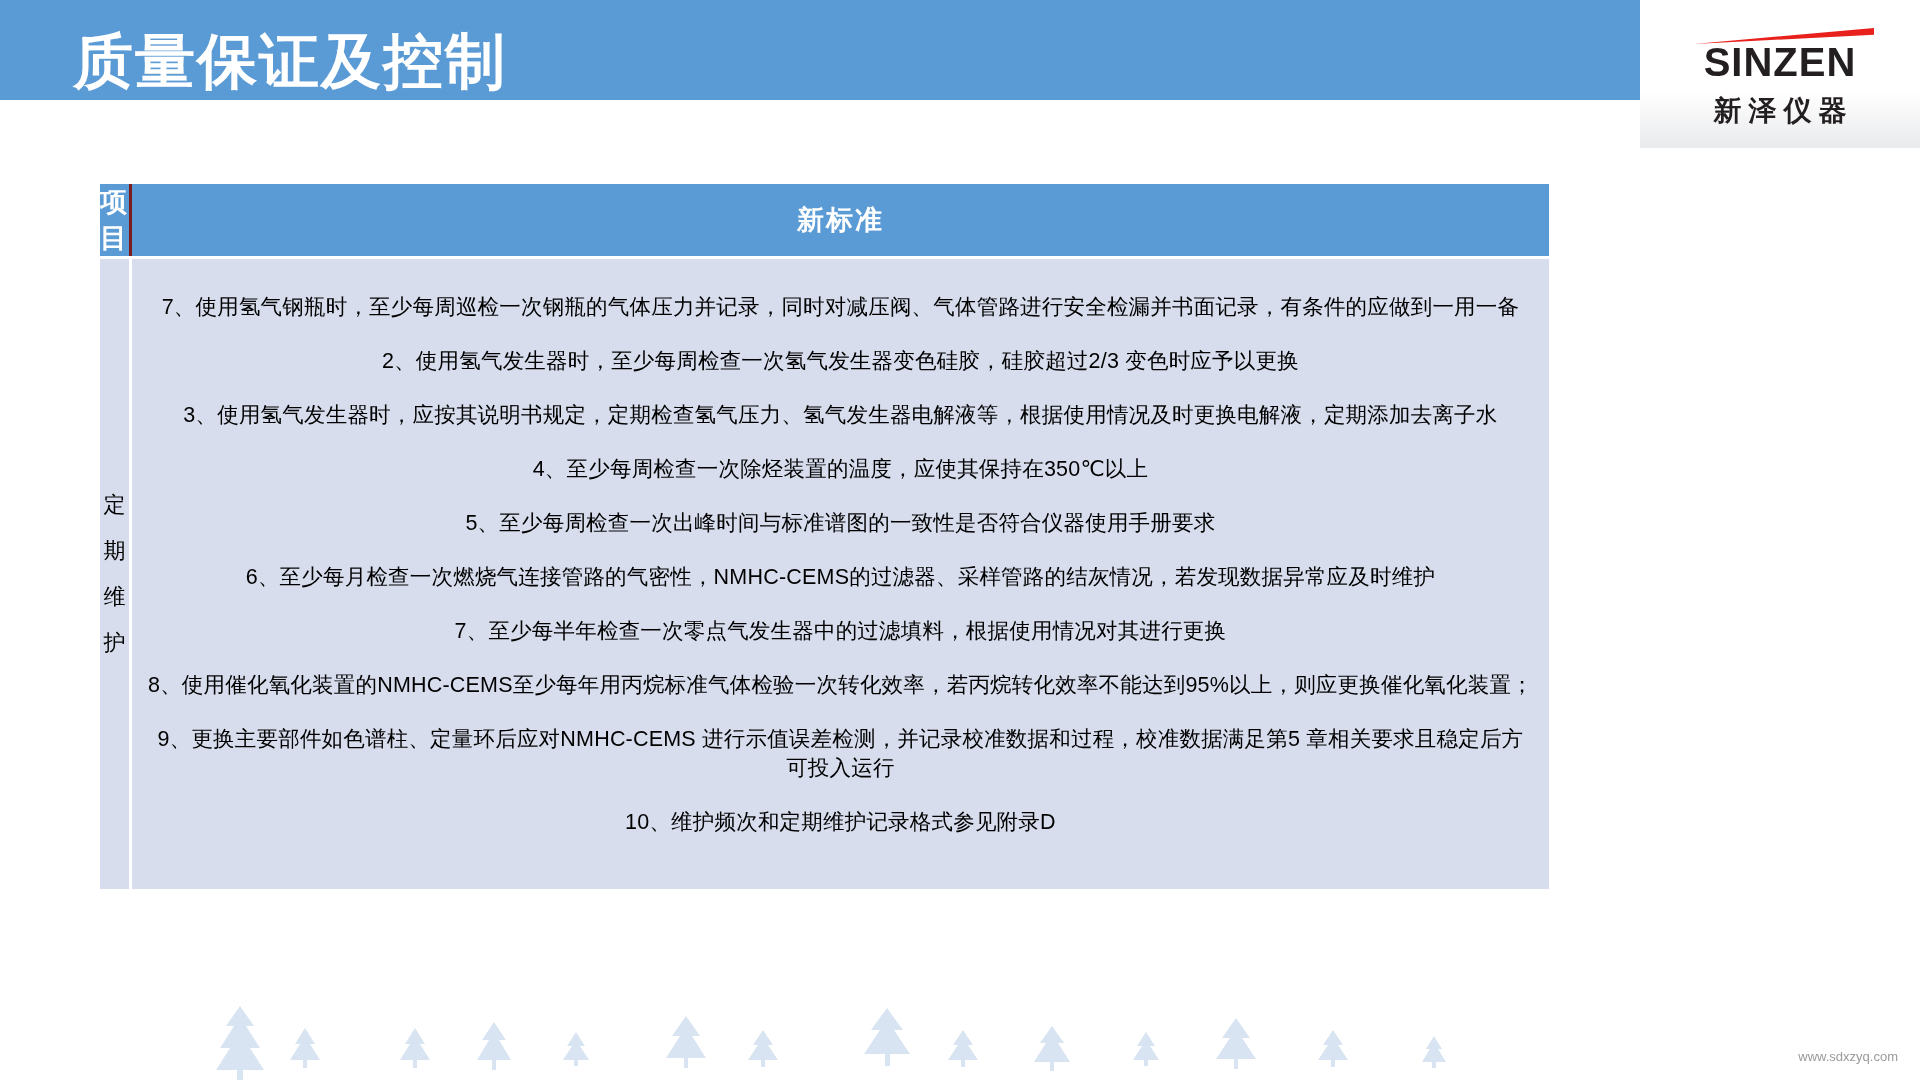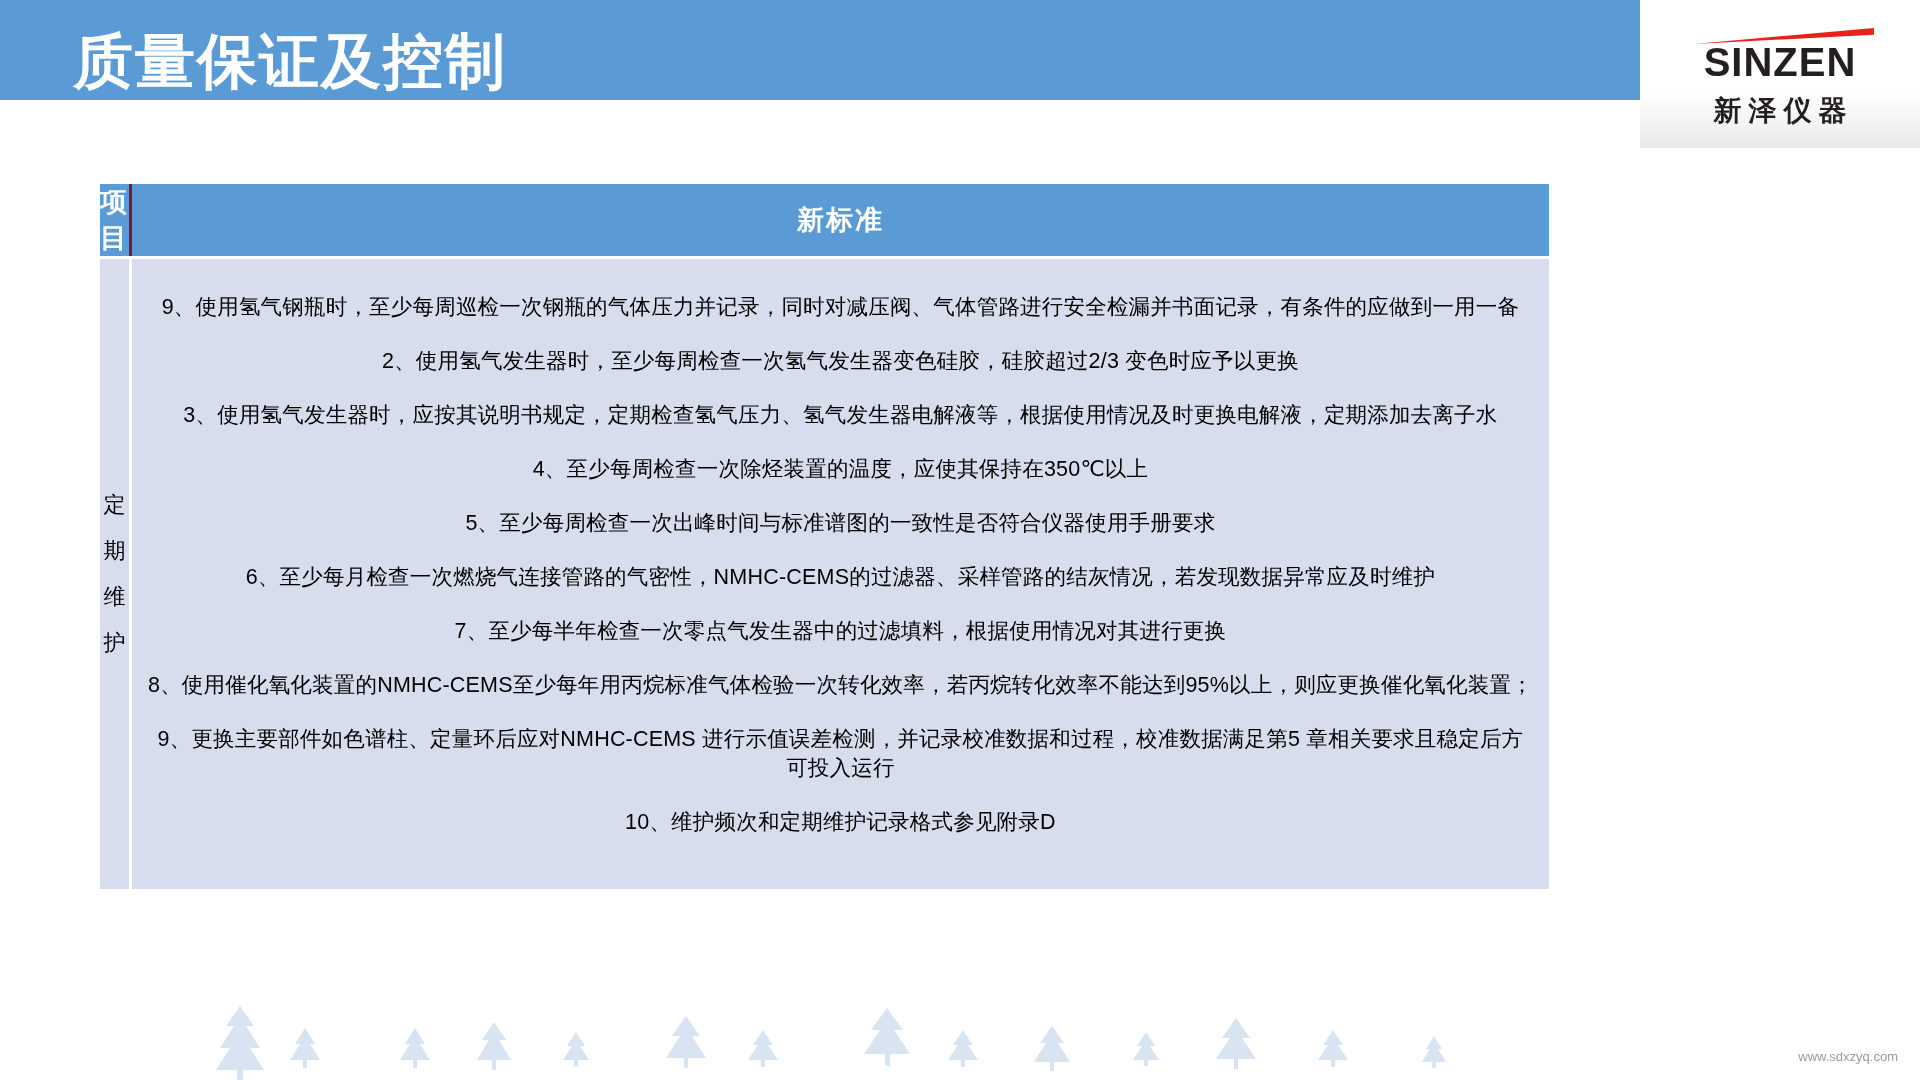--- a/index.html
+++ b/index.html
@@ -128,21 +128,21 @@
       <th class="th-cell last">新标准</th>
     </tr>
   </thead>
   <tbody>
     <tr>
       <td class="td-item">
         <div>定期</div>
         <div>维护</div>
       </td>
       <td class="td-body">
-        <div class="rule-line">9、使用氢气钢瓶时，至少每周巡检一次钢瓶的气体压力并记录，同时对减压阀、气体管路进行安全检漏并书面记录，有条件的应做到一用一备</div>
+        <div class="rule-line">7、使用氢气钢瓶时，至少每周巡检一次钢瓶的气体压力并记录，同时对减压阀、气体管路进行安全检漏并书面记录，有条件的应做到一用一备</div>
         <div class="rule-line">2、使用氢气发生器时，至少每周检查一次氢气发生器变色硅胶，硅胶超过2/3 变色时应予以更换</div>
         <div class="rule-line">3、使用氢气发生器时，应按其说明书规定，定期检查氢气压力、氢气发生器电解液等，根据使用情况及时更换电解液，定期添加去离子水</div>
         <div class="rule-line">4、至少每周检查一次除烃装置的温度，应使其保持在350℃以上</div>
         <div class="rule-line">5、至少每周检查一次出峰时间与标准谱图的一致性是否符合仪器使用手册要求</div>
         <div class="rule-line">6、至少每月检查一次燃烧气连接管路的气密性，NMHC-CEMS的过滤器、采样管路的结灰情况，若发现数据异常应及时维护</div>
         <div class="rule-line">7、至少每半年检查一次零点气发生器中的过滤填料，根据使用情况对其进行更换</div>
         <div class="rule-line">8、使用催化氧化装置的NMHC-CEMS至少每年用丙烷标准气体检验一次转化效率，若丙烷转化效率不能达到95%以上，则应更换催化氧化装置；</div>
         <div class="rule-line wrap">9、更换主要部件如色谱柱、定量环后应对NMHC-CEMS 进行示值误差检测，并记录校准数据和过程，校准数据满足第5 章相关要求且稳定后方可投入运行</div>
         <div class="rule-line">10、维护频次和定期维护记录格式参见附录D</div>
       </td>

